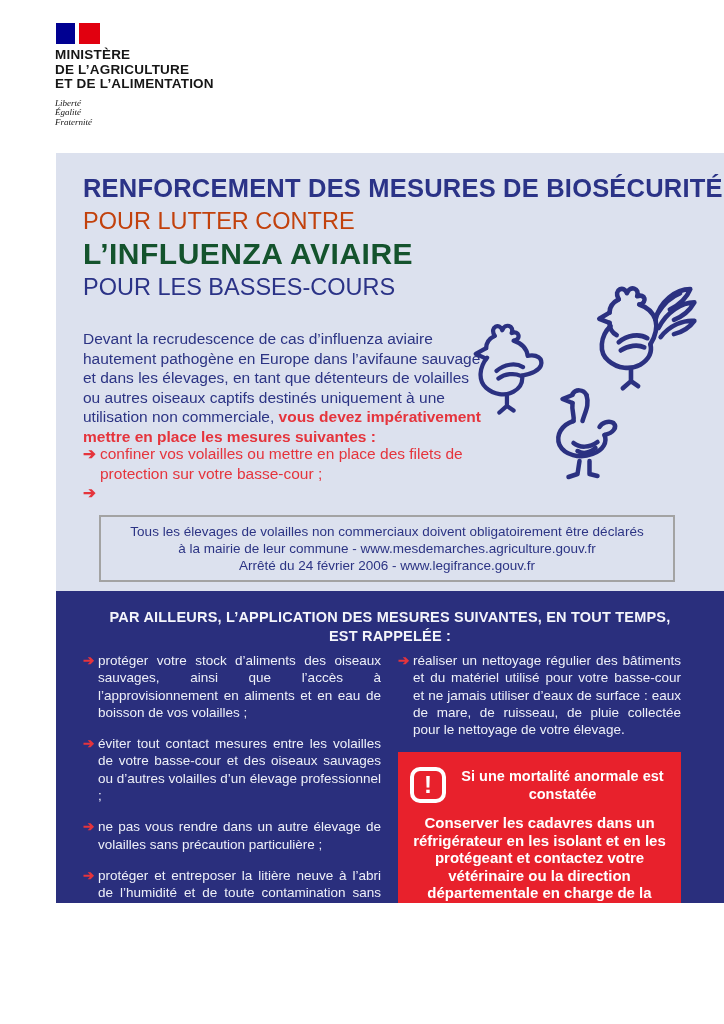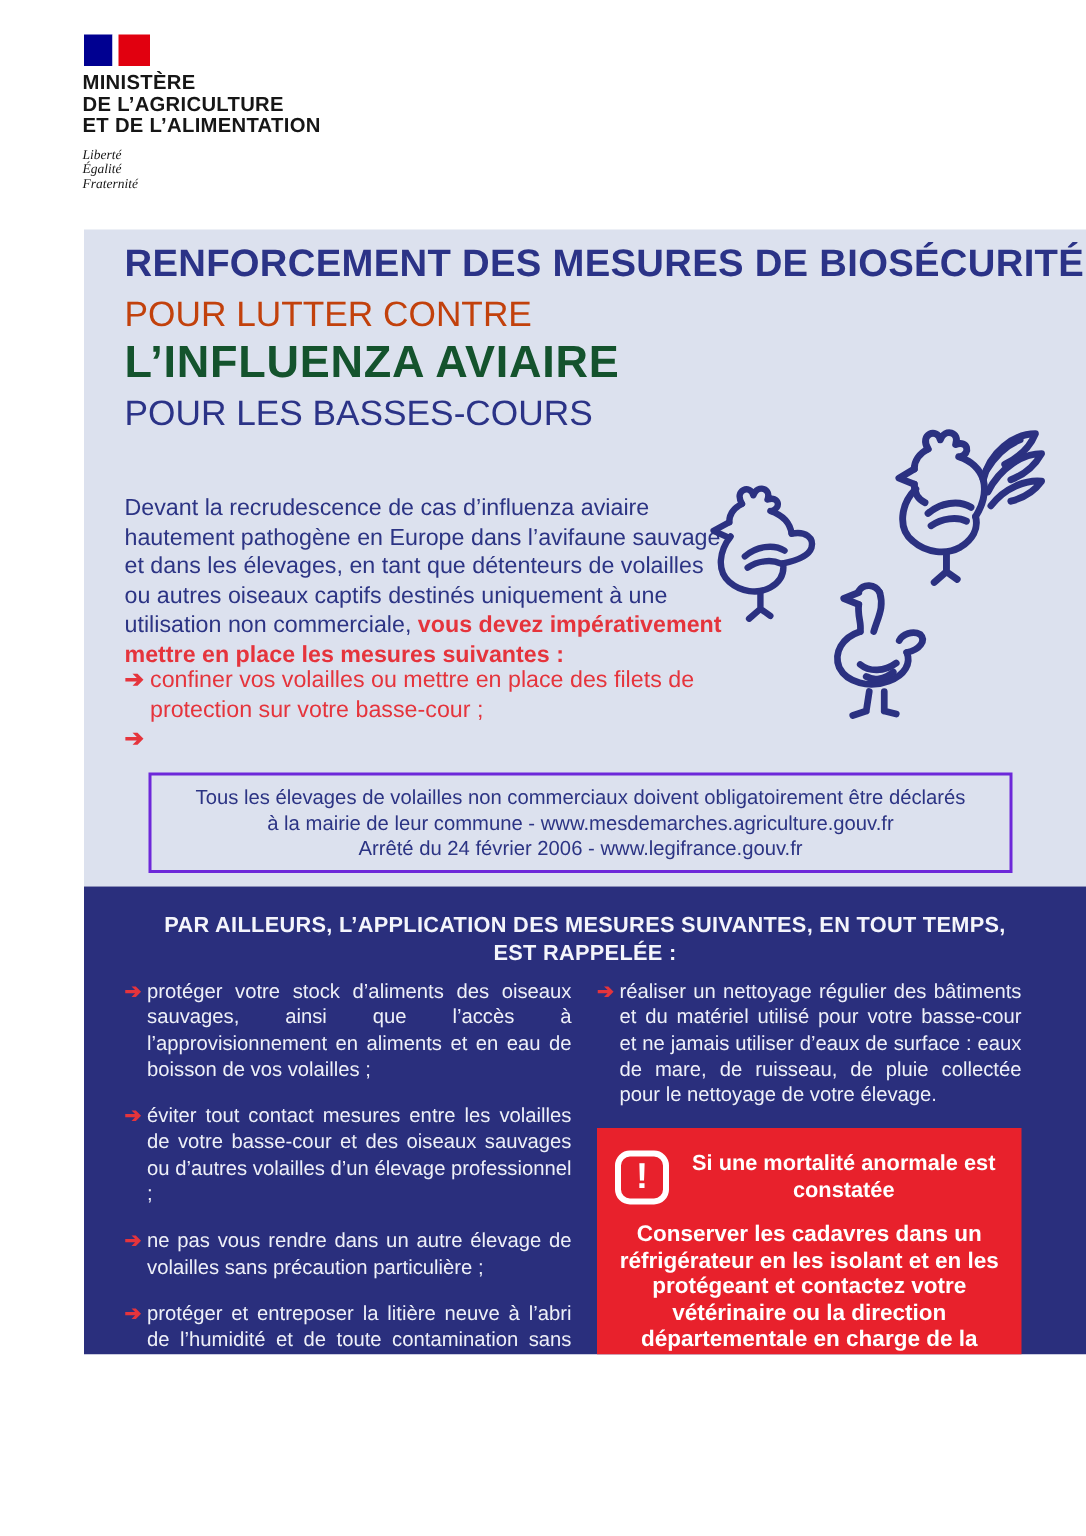--- a/index.html
+++ b/index.html
@@ -16,21 +16,21 @@
   .f-red   { width:47%; background:#e1000f; }
   .ministry { margin-top:4px; color:#161616; font-weight:700; font-size:13.5px;
               line-height:14.5px; letter-spacing:0.2px; }
   .motto { margin-top:7px; font-family:"Liberation Serif", serif; font-style:italic;
            font-size:9px; line-height:9.5px; color:#161616; }
   
   .panel-light {
     position:absolute; left:56px; top:153px; width:668px; height:438px;
     background:#dce1ee;
   }
-  .title-block { position:absolute; left:27px; top:9px; }
+  .title-block { position:absolute; left:27px; top:21px; }
   .title-l1 { color:#2b3387; font-weight:700; font-size:25.5px; letter-spacing:0.2px; }
   .title-l2 { color:#c2410c; font-weight:400; font-size:23.5px; margin-top:5px; }
   .title-l3 { color:#14532d; font-weight:700; font-size:30px; letter-spacing:0.5px; margin-top:2px; }
   .title-l4 { color:#2b3387; font-weight:400; font-size:23.5px; margin-top:3px; }
   .intro { position:absolute; left:27px; top:176px; width:400px;
            color:#2c3484; font-size:15.5px; line-height:19.5px; }
   .intro .em { color:#e5343c; font-weight:700; }
   .intro-bullets { position:absolute; left:27px; top:291px; width:410px; }
   .ib { position:relative; padding-left:17px; color:#e5343c; font-weight:400;
         font-size:15.5px; line-height:19.5px; }
@@ -39,21 +39,21 @@
   .birds { position:absolute; left:398px; top:130px; width:262px; height:195px; }
   .birds svg { position:absolute; }
   .svg-hen     { left:0;    top:30px;  width:104px; height:112px; }
   .svg-rooster { left:98px; top:0;     width:160px; height:138px; }
   .svg-goose   { left:72px; top:98px;  width:118px; height:108px; }
   .bird-stroke { fill:none; stroke:#2b3181; stroke-width:4.5;
                  stroke-linecap:round; stroke-linejoin:round; }
   
   .notice {
     position:absolute; left:43px; top:362px; width:576px; height:67px;
-    border:2px solid #6d28d9; display:flex; flex-direction:column;
+    border:2px solid #a3a3a3; display:flex; flex-direction:column;
     align-items:center; justify-content:center;
     color:#2c3484; font-size:13.5px; line-height:17px; text-align:center;
   }
   
   .panel-navy {
     position:absolute; left:56px; top:591px; width:668px; height:377px;
     background:#2a2f7d; color:#f4f5fb;
   }
   .measures-heading { margin-top:17px; text-align:center; font-weight:700;
     font-size:14.5px; line-height:19px; letter-spacing:0.2px; }

